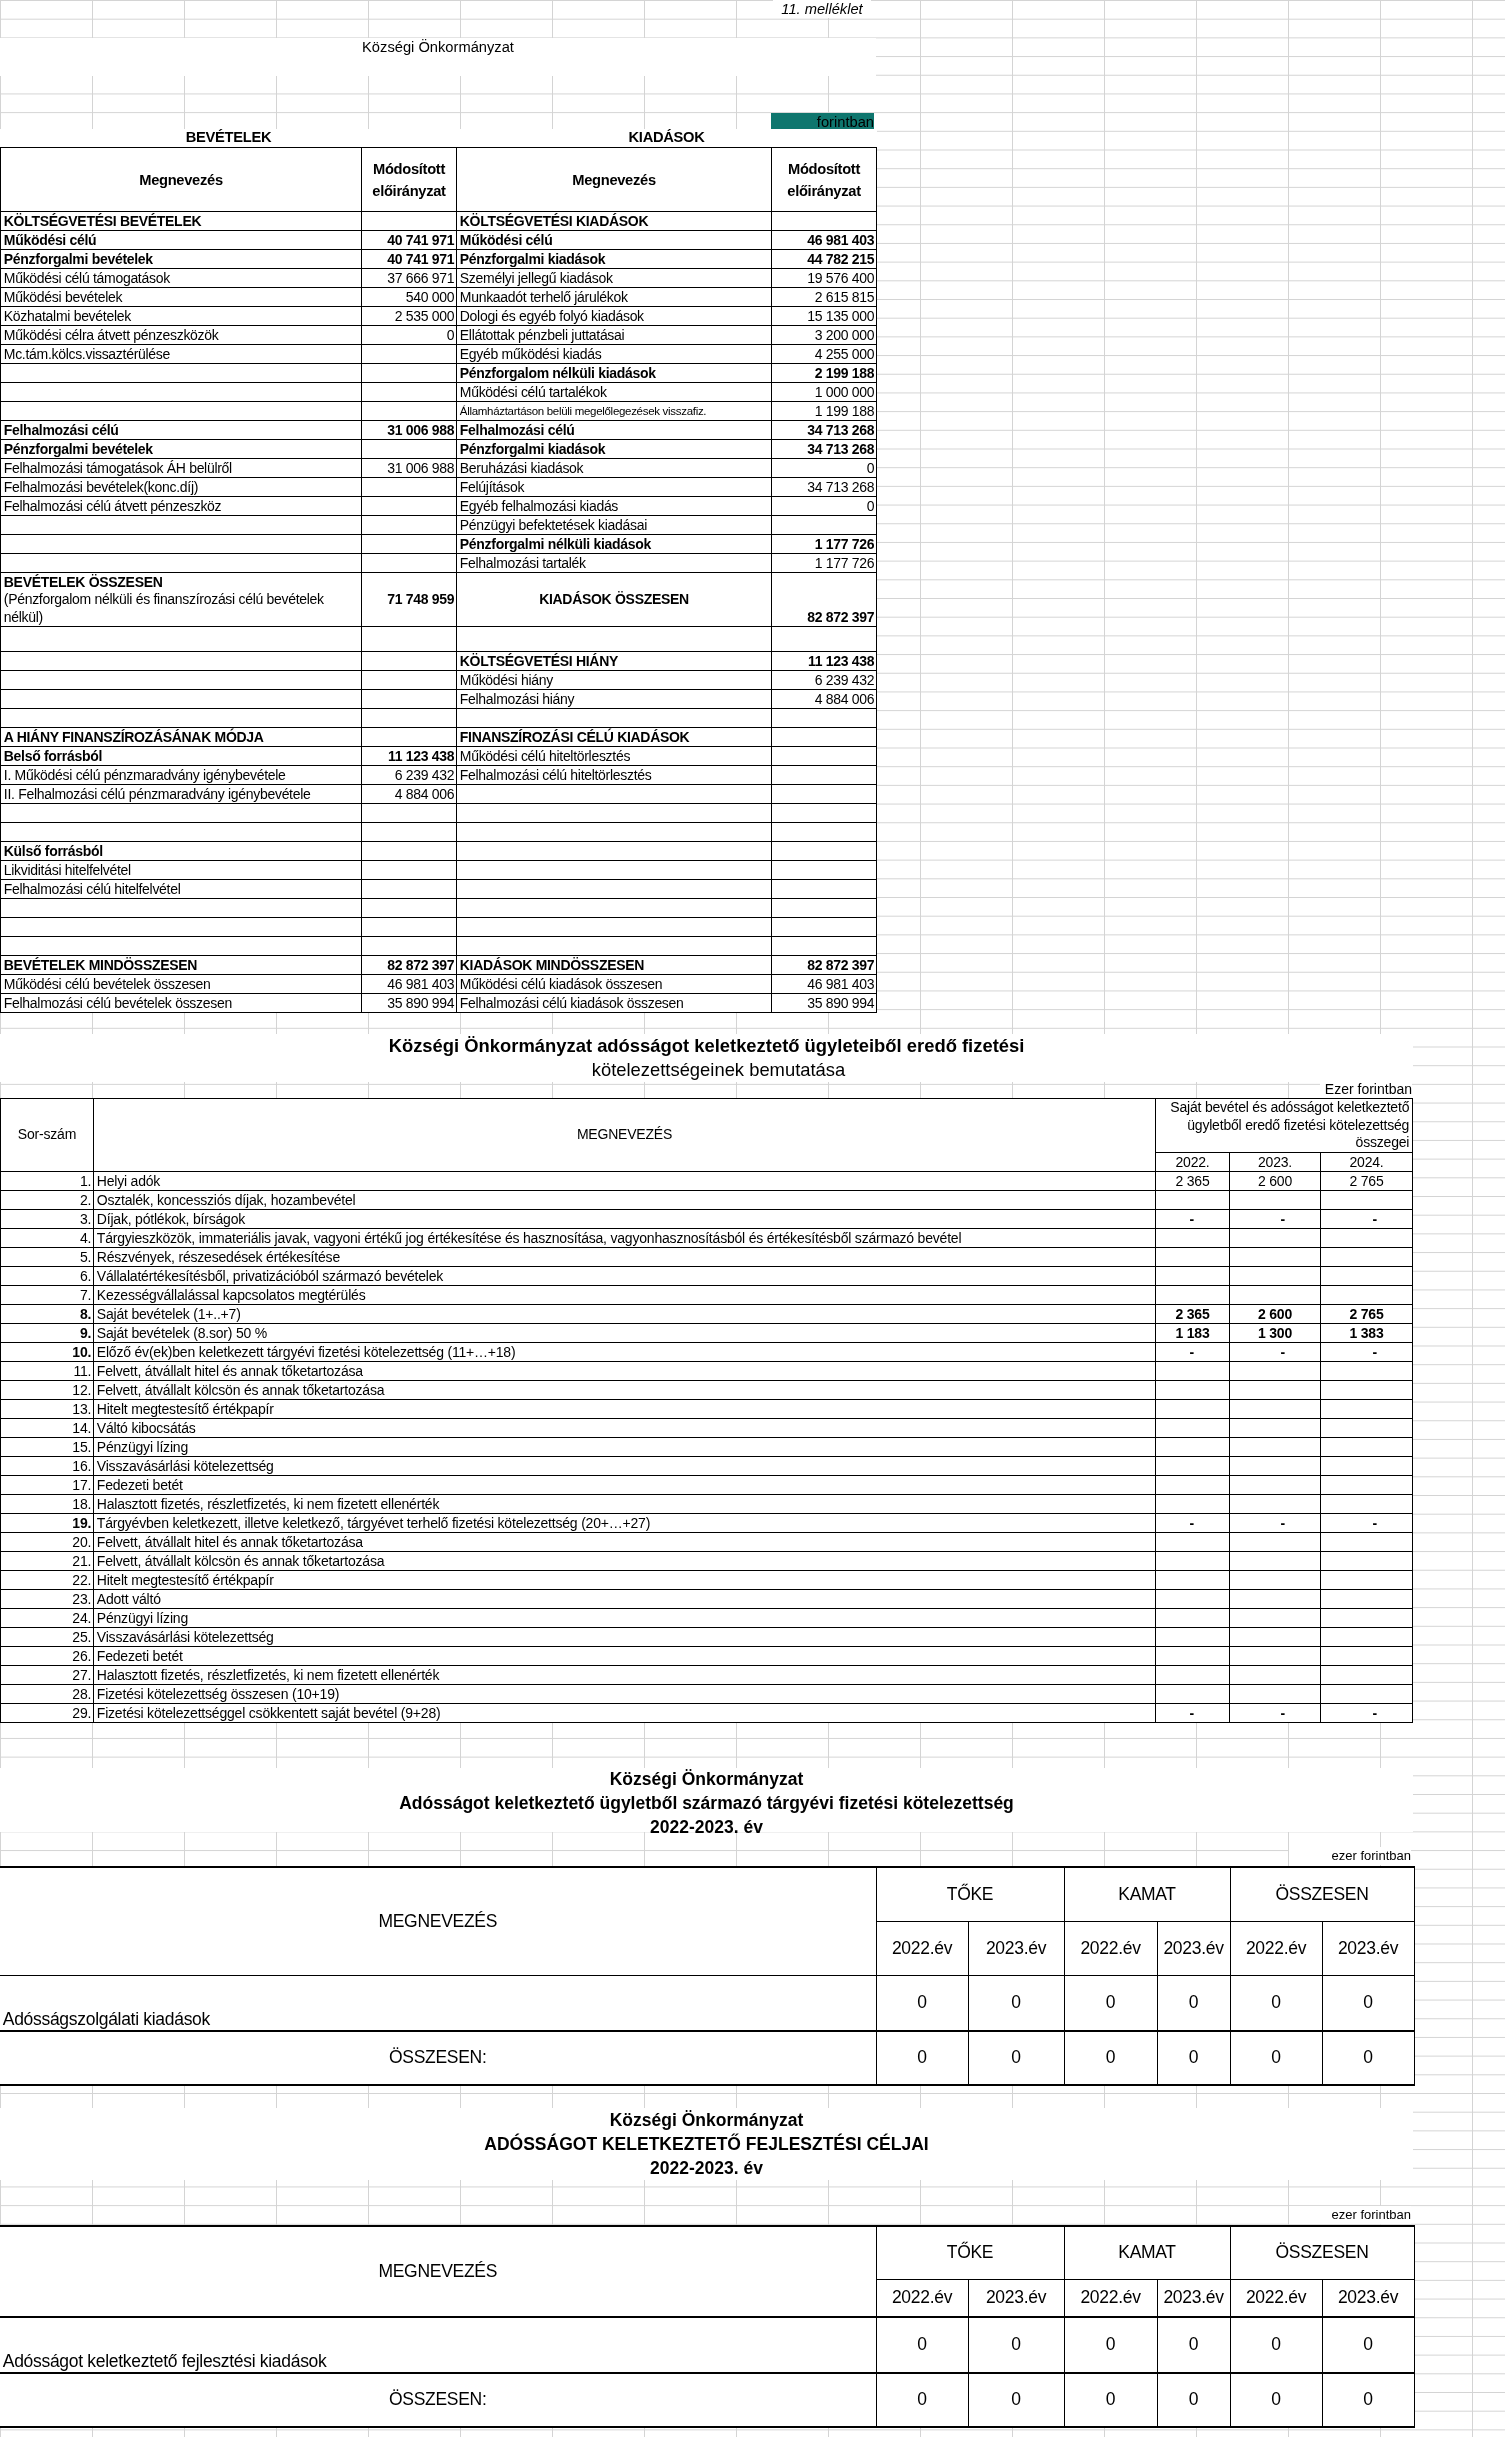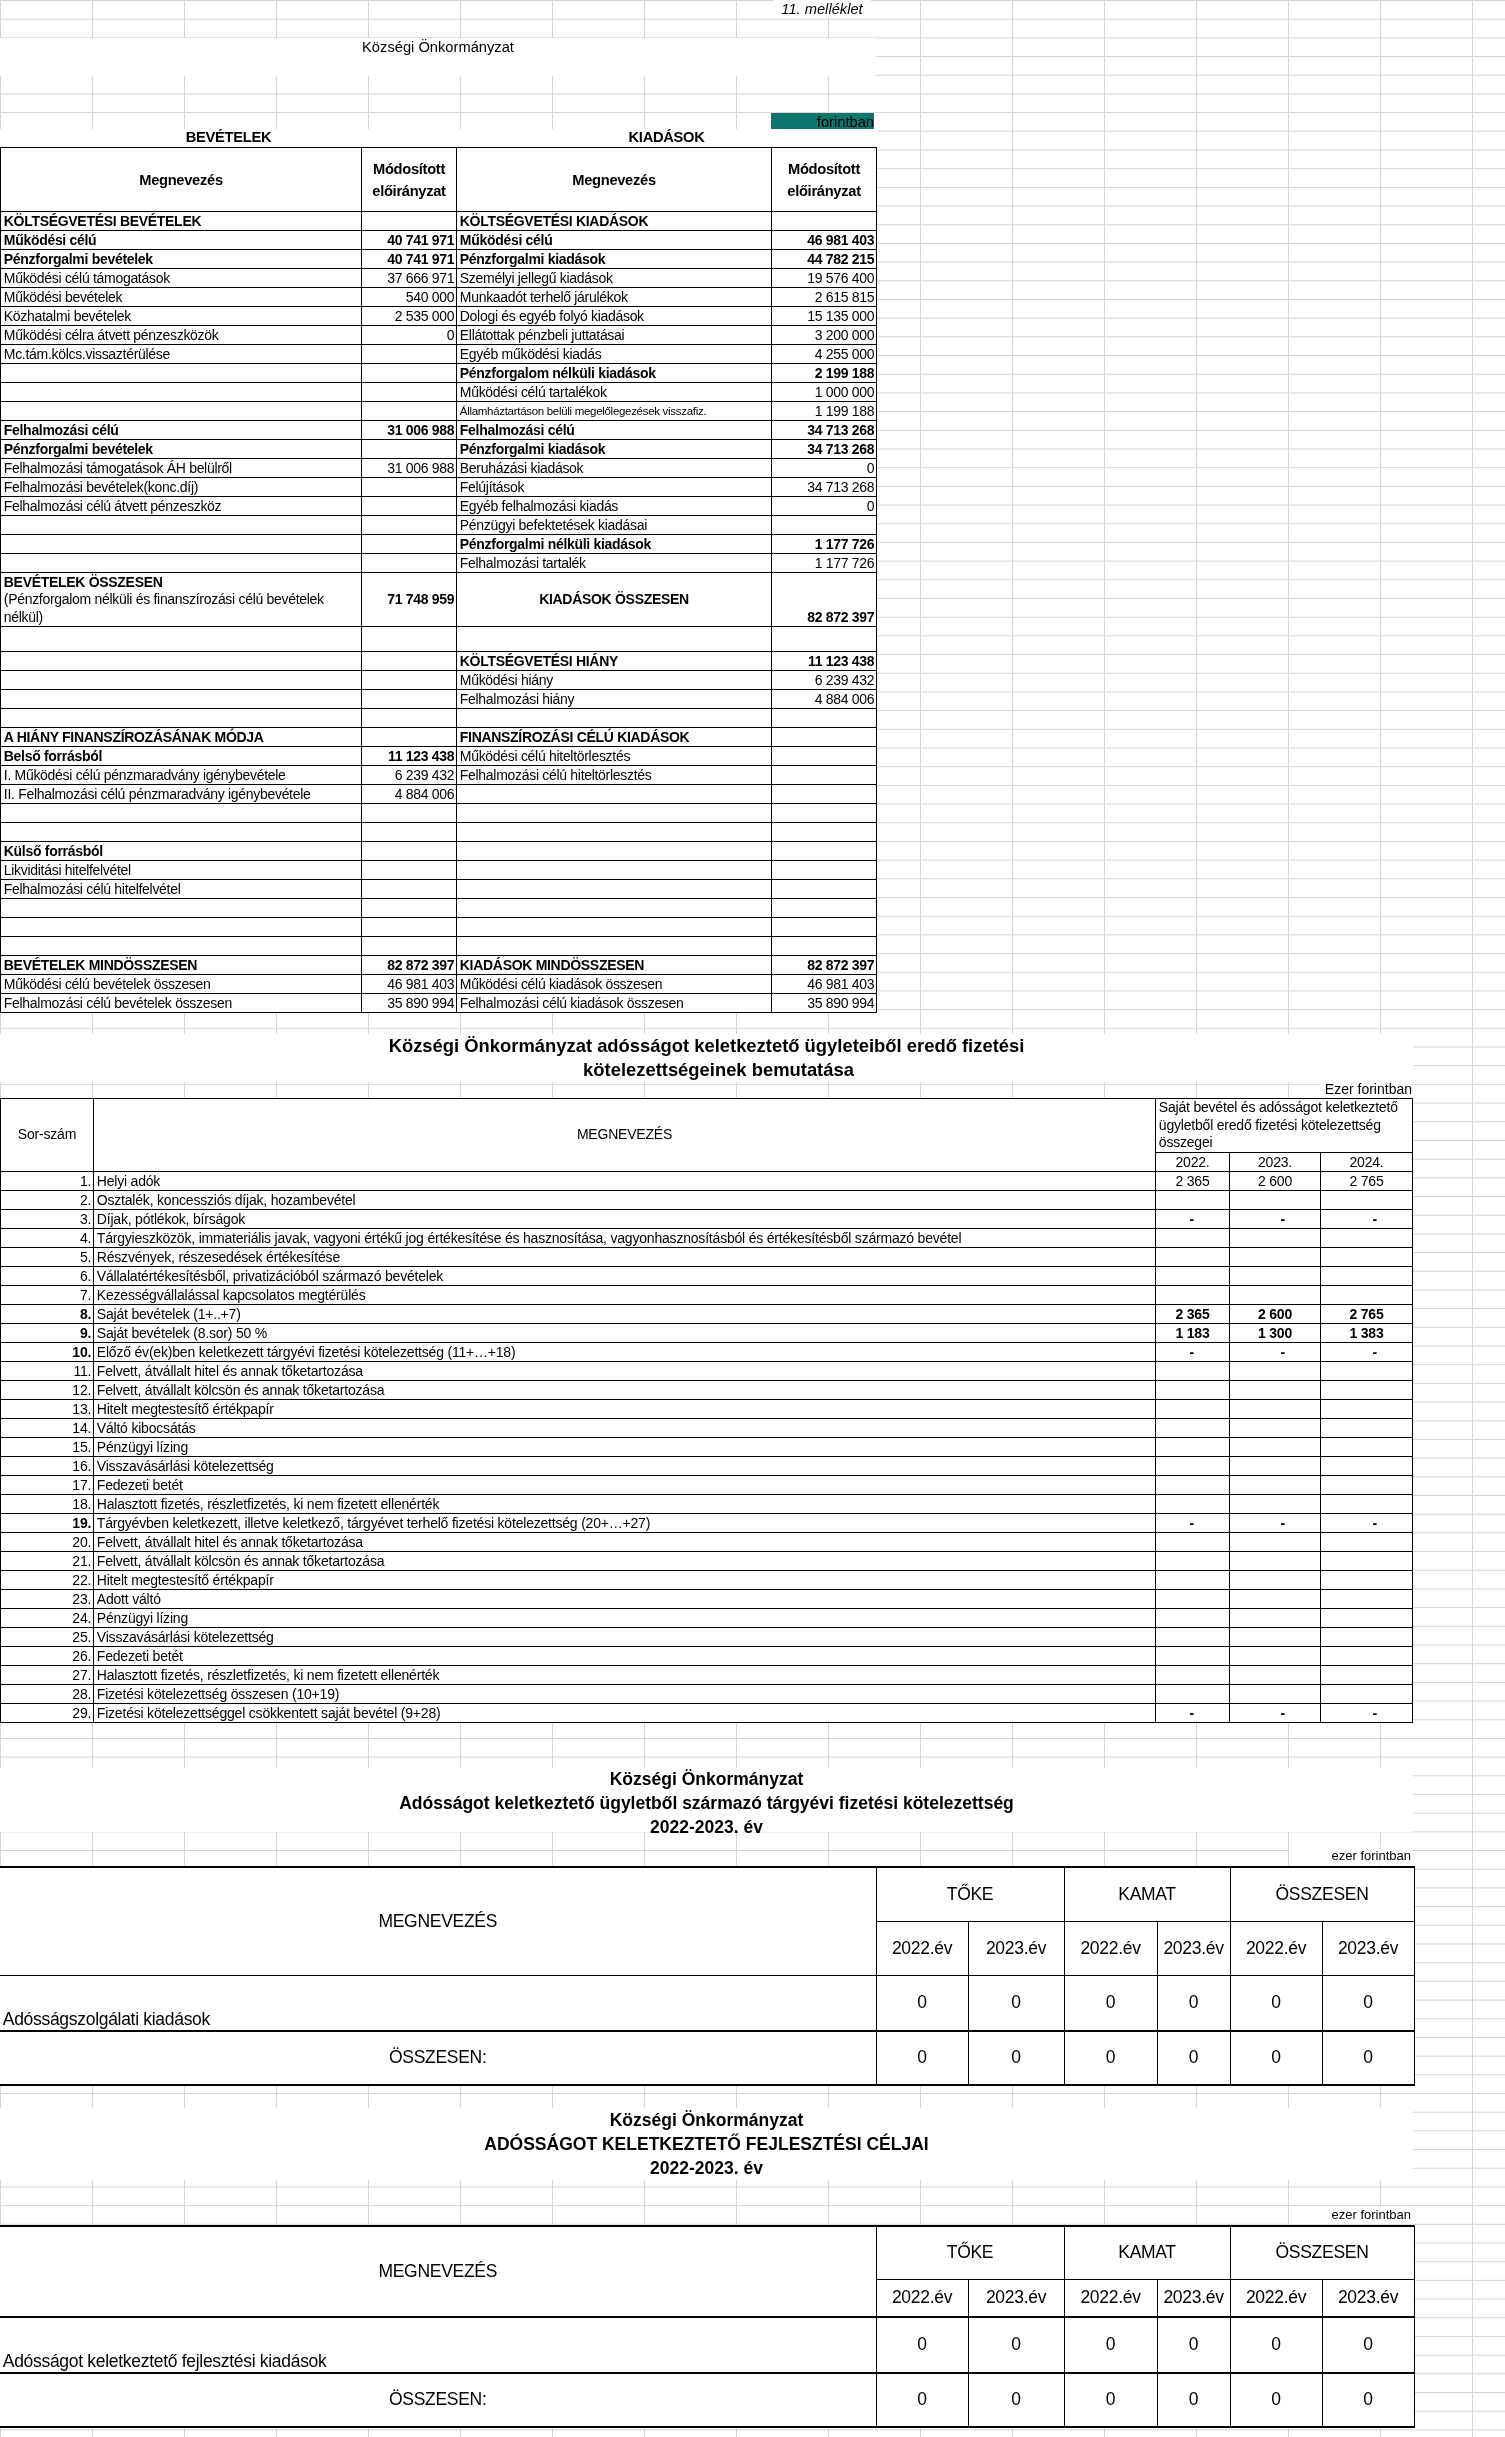--- a/index.html
+++ b/index.html
@@ -318,37 +318,37 @@
         <td colspan="2">Felhalmozási célú bevételek összesen</td>
         <td class="num">35 890 994</td>
         <td>Felhalmozási célú kiadások összesen</td>
         <td class="num">35 890 994</td>
       </tr>
     </tbody>
 </table>
 
 <div class="center-title" style="top:1034px;width:1413px;">
   <div style="font-weight:bold;font-size:18.4px;line-height:24px;height:24px;">Községi Önkormányzat adósságot keletkeztető ügyleteiből eredő fizetési</div>
-  <div style="font-weight:bold;font-size:18.4px;line-height:24px;height:24px;margin-left:24px;">kötelezettségeinek bemutatása</div>
+  <div style="font-weight:normal;font-size:18.4px;line-height:24px;height:24px;margin-left:24px;">kötelezettségeinek bemutatása</div>
 </div>
 <div class="abs" style="left:1320px;top:1080px;width:92px;height:18.4px;background:#fff;text-align:right;font-size:14px;line-height:18.4px;">Ezer forintban</div>
 
 <table id="t2">
   <colgroup>
       <col style="width:93px">
       <col style="width:1062px">
       <col style="width:74px">
       <col style="width:91px">
       <col style="width:92px">
     </colgroup>
   <tbody id="t2-body">
     <tr class="h">
       <td rowspan="2" style="text-align:center;vertical-align:middle;height:53px;">Sor-szám</td>
       <td rowspan="2" style="text-align:center;vertical-align:middle;">MEGNEVEZÉS</td>
-      <td colspan="3" style="text-align:left;vertical-align:middle;white-space:normal;line-height:17.5px;height:53px;">Saját bevétel és adósságot keletkeztető ügyletből eredő fizetési kötelezettség összegei</td>
+      <td colspan="3" style="text-align:right;vertical-align:middle;white-space:normal;line-height:17.5px;height:53px;">Saját bevétel és adósságot keletkeztető ügyletből eredő fizetési kötelezettség összegei</td>
     </tr>
     <tr>
       <td class="v">2022.</td>
       <td class="v">2023.</td>
       <td class="v">2024.</td>
     </tr>
   <tr>
         <td class="n">1.</td>
         <td>Helyi adók</td>
         <td class="v">2 365</td>

